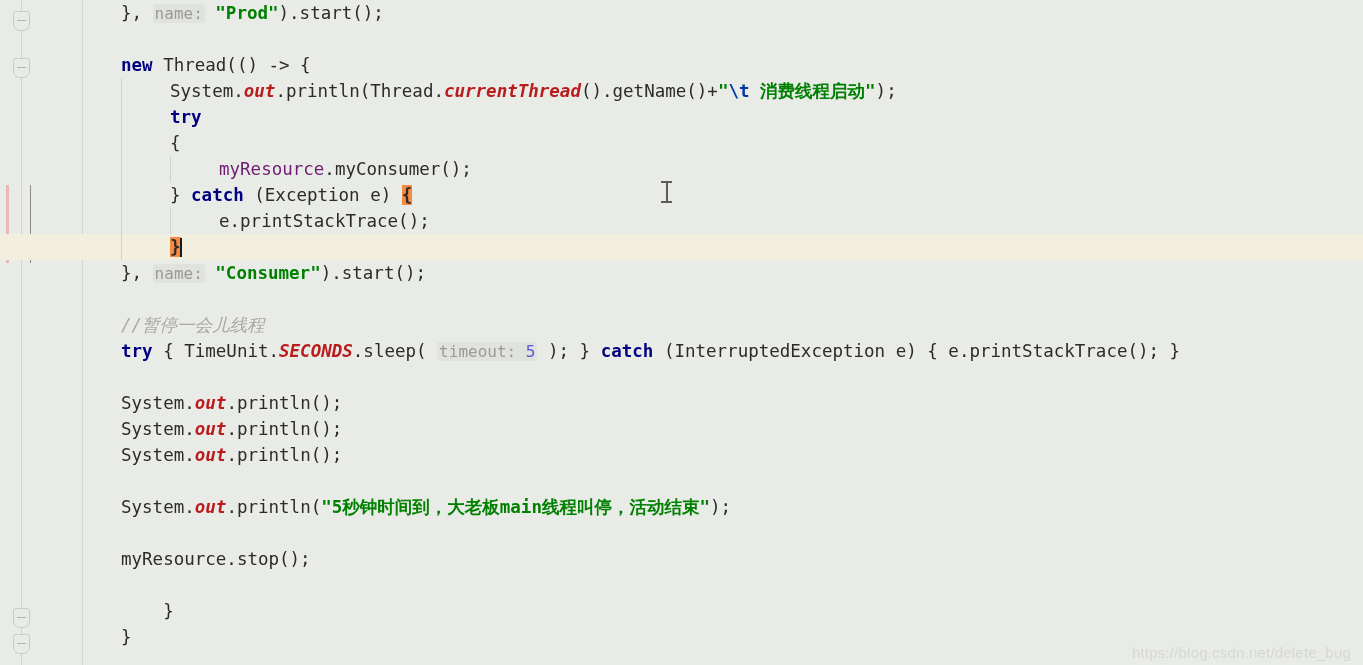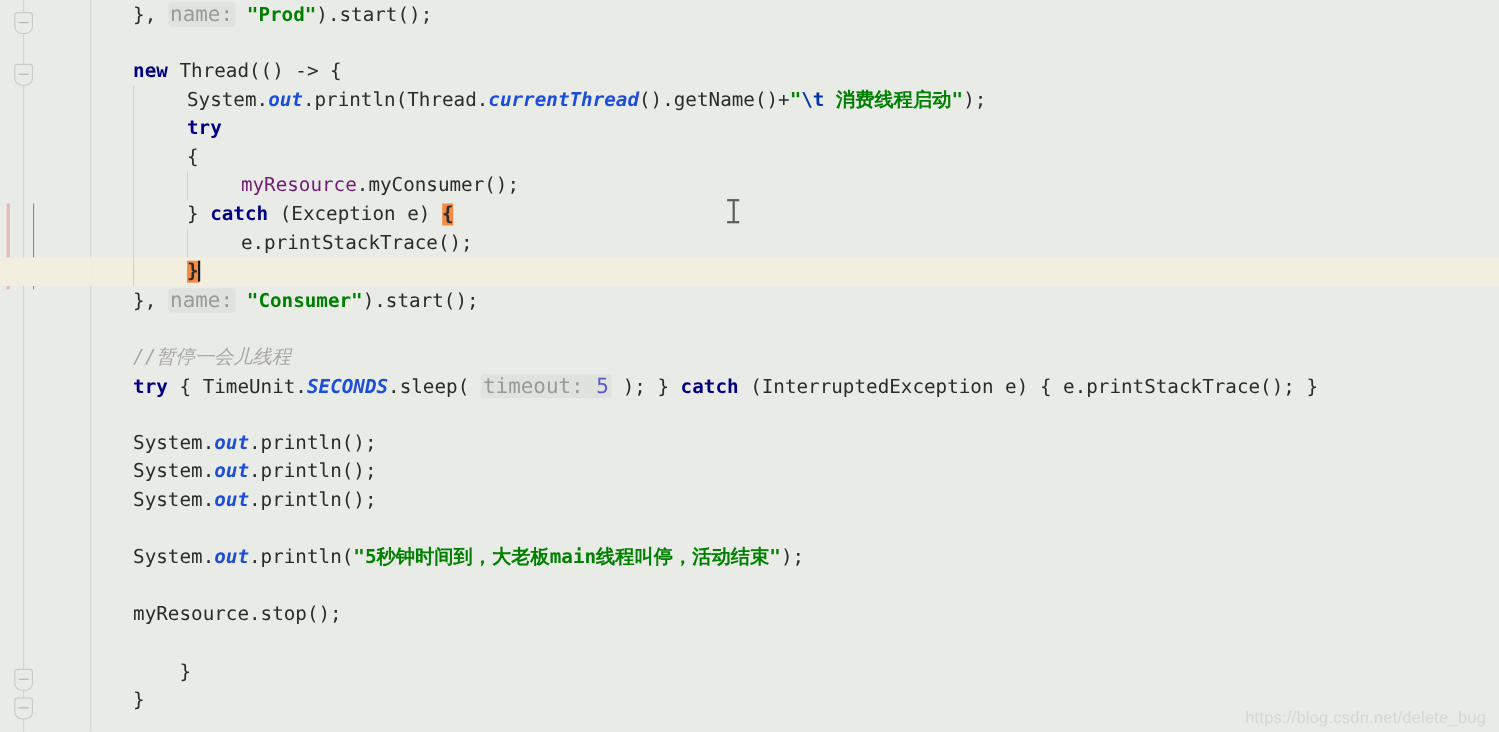--- a/index.html
+++ b/index.html
@@ -95,34 +95,34 @@
     top: 0;
     width: 1px; height: 26px;
     background: #d0d2ce;
   }
 
   
   .kw      { color: #000080; font-weight: bold; }
   .str     { color: #008000; font-weight: bold; }
   .esc     { color: #0037a6; font-weight: bold; }
   .cmt     { color: #a8a8a8; font-style: italic; }
-  .stat    { color: #1d4ed8; font-style: italic; font-weight: bold; }
+  .stat    { color: #b91c1c; font-style: italic; font-weight: bold; }
   .field   { color: #701a75; }
   .plain   { color: #2b2b2b; }
   .brace-hl {
     background: #f58b43;
     color: #2b2b2b;
     font-weight: bold;
   }
   .hint {
     color: #9a9a9a;
     background: #e0e2de;
     border-radius: 3px;
     padding: 0 2px;
-    font-size: 19px;
+    font-size: 16px;
   }
   .hint .hnum { color: #5a5ad0; }
 
   
   .caret {
     display: inline-block;
     width: 2px; height: 19px;
     background: #1a1a1a;
     vertical-align: -4px;
     margin-left: -1px;

